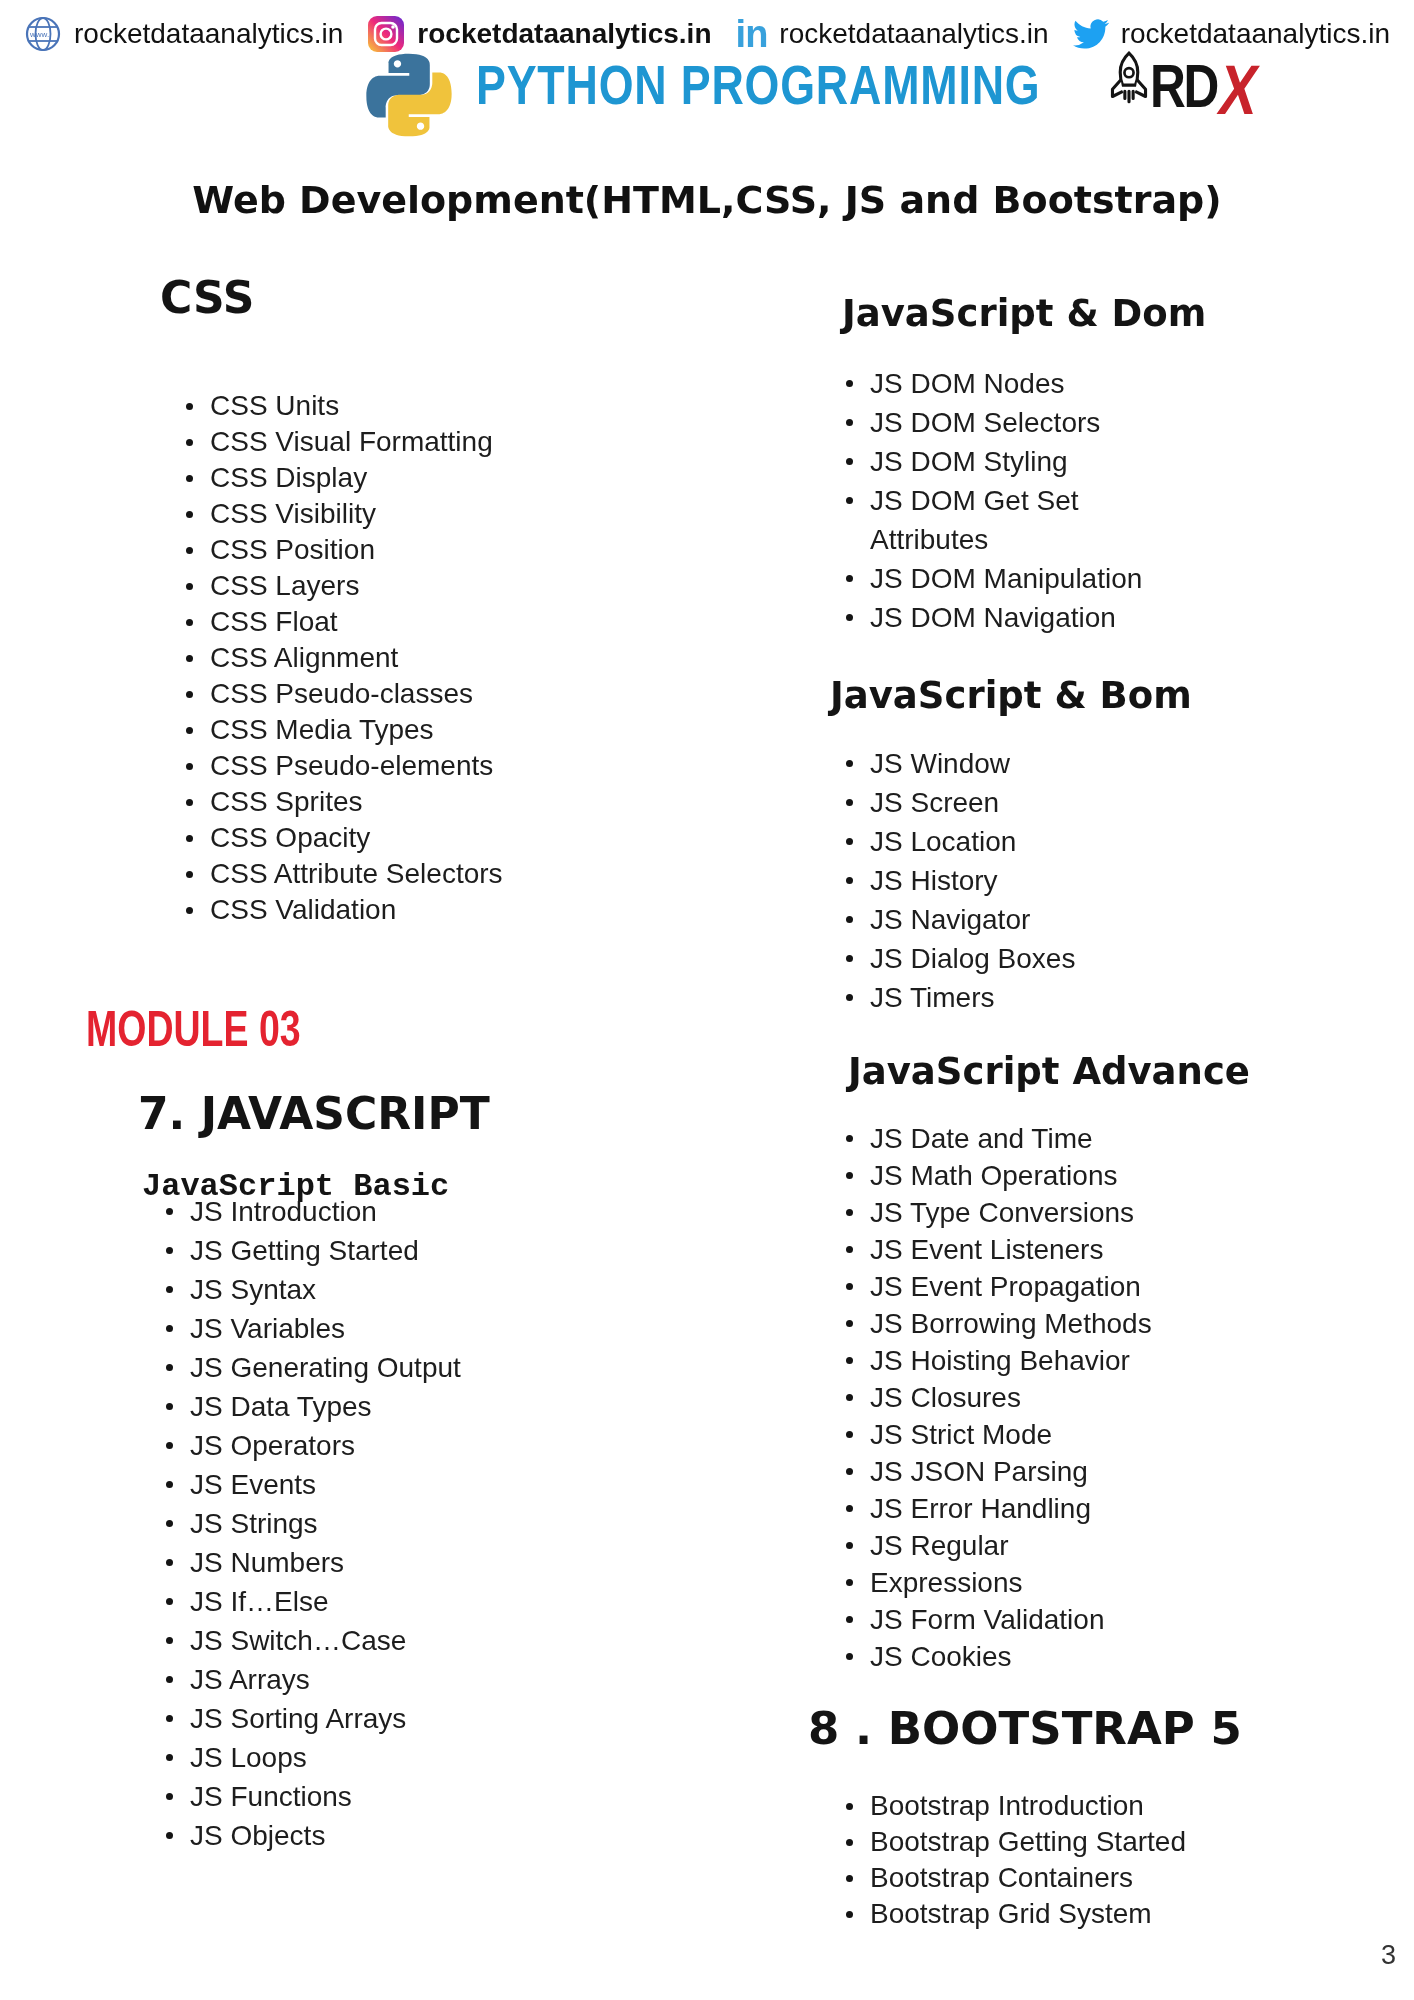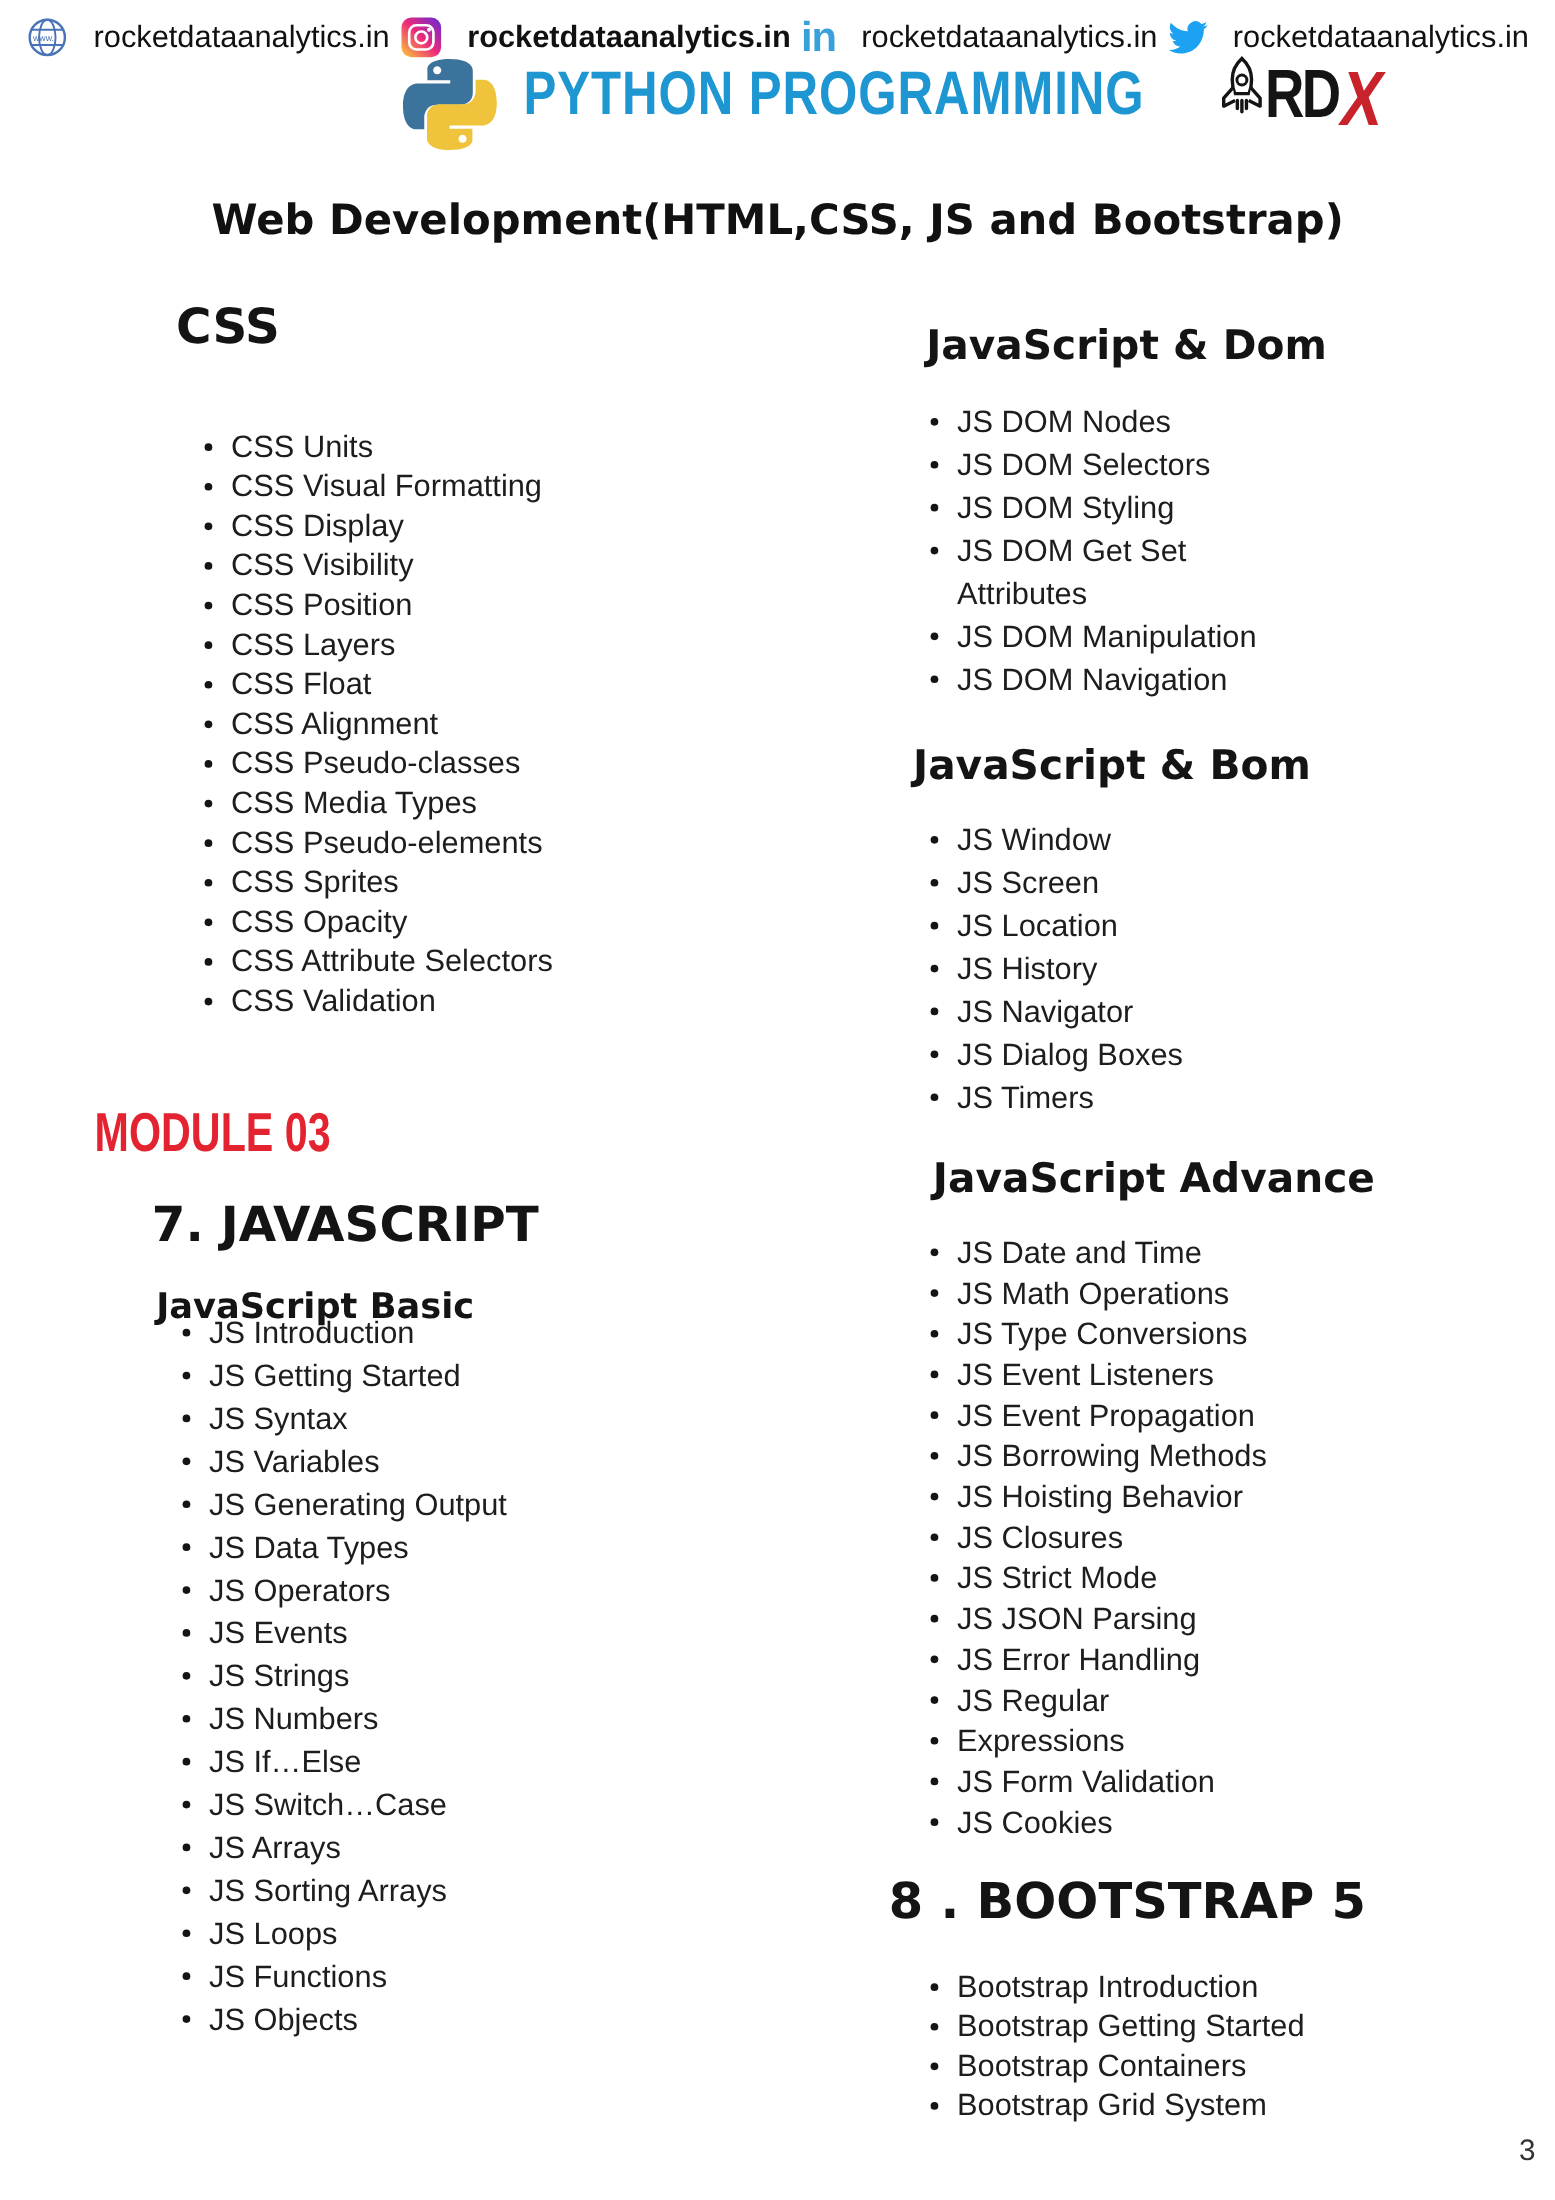--- a/index.html
+++ b/index.html
@@ -2,21 +2,21 @@
 <html><head>
 <meta charset="utf-8">
 <style>
   html,body{margin:0;padding:0;background:#ffffff;}
   .canvas{position:relative;width:1414px;height:2000px;background:#fff;overflow:hidden;
           font-family:"Liberation Sans",sans-serif;color:#1c1c1c;}
 
   
   .social-bar{position:absolute;top:8px;left:0;right:0;height:52px;display:flex;
               justify-content:space-between;align-items:center;padding:0 24px;}
-  .social-item{display:flex;align-items:center;gap:23px;font-size:28px;color:#111;}
+  .social-item{display:flex;align-items:center;gap:12px;font-size:28px;color:#111;}
   .social-item .handle{white-space:nowrap;}
   .social-item.bold .handle{font-weight:700;}
   .li-in{font-weight:700;font-size:38px;color:#38a1dc;line-height:1;letter-spacing:-1px;}
 
   
   .brand{position:absolute;left:366px;top:52px;display:flex;gap:24px;}
   .brand-title{display:inline-block;font-family:"Liberation Sans",sans-serif;font-weight:900;
                font-size:56px;letter-spacing:1px;color:#1e96d2;transform:scaleX(.8);
                transform-origin:0 50%;white-space:nowrap;}
   .rdx{position:absolute;left:1100px;top:50px;display:flex;}
@@ -31,21 +31,21 @@
 
   
   .h{position:absolute;margin:0;font-family:"DejaVu Sans",sans-serif;font-weight:700;color:#141414;
      white-space:nowrap;}
   #css-heading{left:160px;top:272px;font-size:44px;}
   #module-badge{left:86px;top:1000px;font-size:50px;color:#e42330;
                 font-family:"Liberation Sans",sans-serif;font-weight:900;}
   #module-badge .cond{display:inline-block;transform:scaleX(.75);transform-origin:0 50%;
                       letter-spacing:0px;}
   #js-heading{left:138px;top:1088px;font-size:44px;}
-  #js-sub{left:142px;top:1168px;font-size:32px;}
+  #js-sub{left:142px;top:1168px;font-size:32px;font-family:Liberation Mono, monospace;}
   #jsdom-heading{left:842px;top:292px;font-size:37px;}
   #jsbom-heading{left:830px;top:674px;font-size:37px;}
   #jsadv-heading{left:832px;top:1050px;font-size:37px;margin-left:16px;}
   #bs-heading{left:808px;top:1702px;font-size:45px;}
 
   
   .blist{position:absolute;list-style:none;margin:0;padding:0;}
   .blist li{display:flex;align-items:flex-start;font-size:28px;line-height:var(--lh,38px);
             color:#1d1d1d;}
   .blist .dot{flex:0 0 auto;width:7px;height:7px;border-radius:50%;background:#141414;

